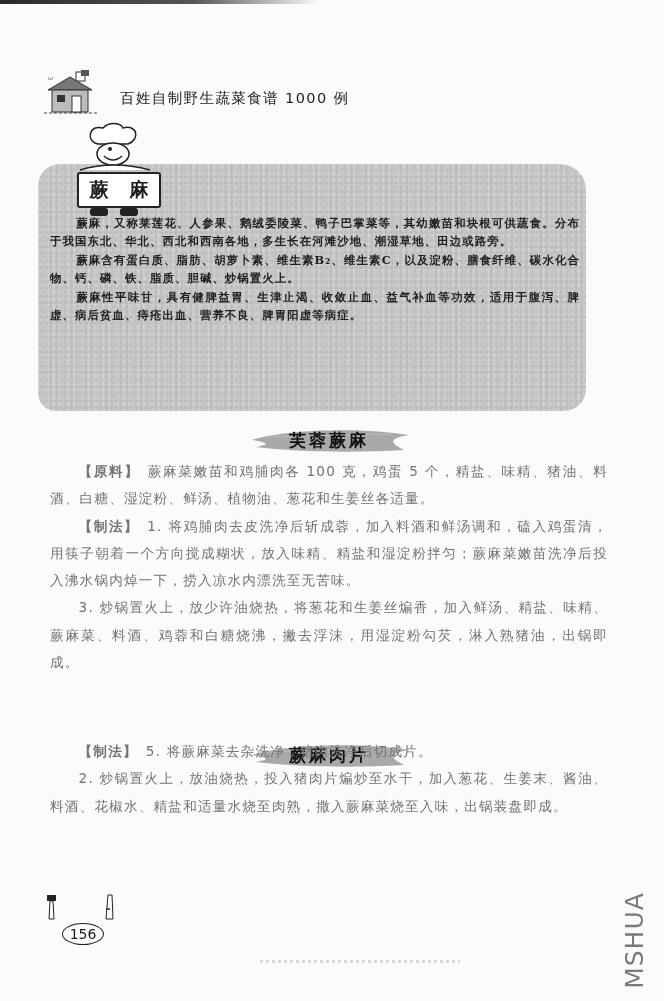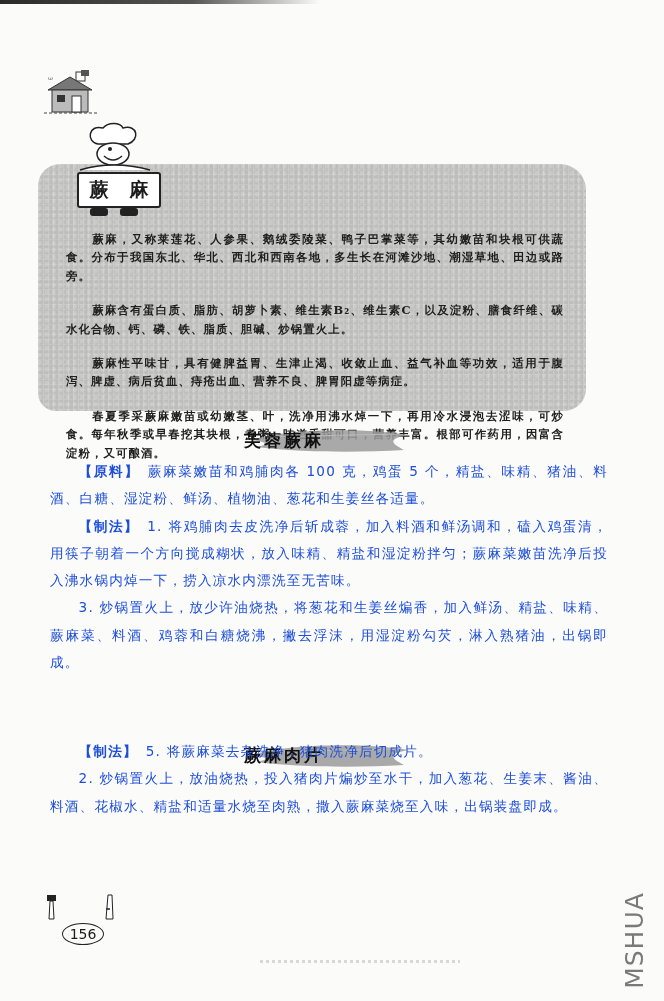--- a/index.html
+++ b/index.html
@@ -33,34 +33,34 @@
     position:absolute; left:77px; top:172px; width:80px; height:32px;
     background:#fff; border:2px solid #222; border-radius:3px;
     display:flex; align-items:center; justify-content:space-around;
     font-family:"DejaVu Sans","Liberation Sans",sans-serif; font-weight:bold; font-size:19px;
   }
   .intro-text {
     position:absolute; left:50px; top:214px; width:530px;
     font-size:11.4px; line-height:18.4px; font-weight:bold; color:#202020;
     letter-spacing:1.1px;
   }
-  .intro-text p { margin:16px; text-indent:2.3em; text-align:justify; }
+  .intro-text p { margin:0; text-indent:2.3em; text-align:justify; }
   .brush {
     position:absolute; height:30px;
-    display:flex; align-items:center; justify-content:flex-start;
+    display:flex; align-items:center; justify-content:center;
   }
   .brush svg { position:absolute; left:0; top:0; }
   .brush span {
     position:relative; font-weight:bold; font-size:17px; letter-spacing:3px; color:#111;
     font-family:"DejaVu Serif","Liberation Serif",serif;
   }
   .recipe {
     position:absolute; left:50px; width:558px;
     font-family:"DejaVu Sans","Liberation Sans",sans-serif;
-    font-size:13.6px; line-height:27.3px; color:#1d4ed8; letter-spacing:1.2px;
+    font-size:13.6px; line-height:27.3px; color:#737373; letter-spacing:1.2px;
   }
   .recipe p { margin:0; text-indent:2.1em; text-align:justify; }
   .recipe .tag { font-weight:bold; margin-right:8px; }
   .footer-page { position:absolute; left:44px; top:893px; width:78px; height:28px; }
   .footer-page .num {
     position:absolute; left:18px; top:3px; width:40px; height:20px;
     border:1.3px solid #222; border-radius:50%;
     font-family:"DejaVu Sans","Liberation Sans",sans-serif; font-size:14px;
     display:flex; align-items:center; justify-content:center;margin-top:27px;
   }
@@ -87,20 +87,21 @@
   <svg class="house" viewBox="0 0 72 48">
     <rect x="34" y="4" width="9" height="9" fill="#fff" stroke="#333" stroke-width="1"></rect>
     <rect x="39" y="2" width="8" height="6" fill="#555"></rect>
     <polygon points="6,22 28,9 50,22" fill="#777" stroke="#333" stroke-width="1"></polygon>
     <rect x="10" y="22" width="36" height="22" fill="#bbb" stroke="#333" stroke-width="1"></rect>
     <rect x="15" y="27" width="8" height="7" fill="#333"></rect>
     <rect x="30" y="28" width="9" height="16" fill="#fff" stroke="#333" stroke-width="1"></rect>
     <line x1="2" y1="45" x2="56" y2="45" stroke="#444" stroke-width="1.2" stroke-dasharray="3 2"></line>
     <text x="6" y="12" font-size="6" fill="#666">ω</text>
   </svg>
+  <span class="title">百姓自制野生蔬菜食谱 1000 例</span>
 </div>
 
 <div class="intro-box"></div>
 
 <svg class="chef" viewBox="0 0 110 100">
   <path d="M45 6 C30 2 28 20 40 22 L70 22 C82 18 80 2 65 6 C62 0 50 0 45 6 Z" fill="#fff" stroke="#222" stroke-width="1.5"></path>
   <ellipse cx="55" cy="32" rx="16" ry="11" fill="#fff" stroke="#222" stroke-width="1.5"></ellipse>
   <path d="M46 34 Q55 42 64 34" fill="none" stroke="#222" stroke-width="1.6"></path>
   <circle cx="52" cy="27" r="2" fill="#222"></circle>
   <path d="M22 48 Q55 38 92 48" fill="#fff" stroke="#222" stroke-width="1.5"></path>
@@ -109,21 +110,20 @@
 </svg>
 <div class="chef-sign">
   <span>蕨</span>
   <span>麻</span>
 </div>
 
 <div class="intro-text">
   <p>蕨麻，又称莱莲花、人参果、鹅绒委陵菜、鸭子巴掌菜等，其幼嫩苗和块根可供蔬食。分布于我国东北、华北、西北和西南各地，多生长在河滩沙地、潮湿草地、田边或路旁。</p>
   <p>蕨麻含有蛋白质、脂肪、胡萝卜素、维生素B₂、维生素C，以及淀粉、膳食纤维、碳水化合物、钙、磷、铁、脂质、胆碱、炒锅置火上。</p>
   <p>蕨麻性平味甘，具有健脾益胃、生津止渴、收敛止血、益气补血等功效，适用于腹泻、脾虚、病后贫血、痔疮出血、营养不良、脾胃阳虚等病症。</p>
-  <p>春夏季采蕨麻嫩苗或幼嫩茎、叶，洗净用沸水焯一下，再用冷水浸泡去涩味，可炒食。每年秋季或早春挖其块根，煮粥，味道香甜可口，营养丰富。根部可作药用，因富含淀粉，又可酿酒。</p>
 </div>
 
 <div class="brush" style="left:244px; top:425px; width:170px;">
   <svg width="170" height="30">
     <path d="M8 15 C40 4 120 2 165 10 C140 14 150 20 160 25 C110 28 50 27 12 22 C30 19 20 17 8 15 Z" fill="#9a9a9a" opacity="0.85"></path>
     <path d="M20 12 L150 9" stroke="#bbb" stroke-width="1"></path>
   </svg>
   <span>芙蓉蕨麻</span>
 </div>
 

